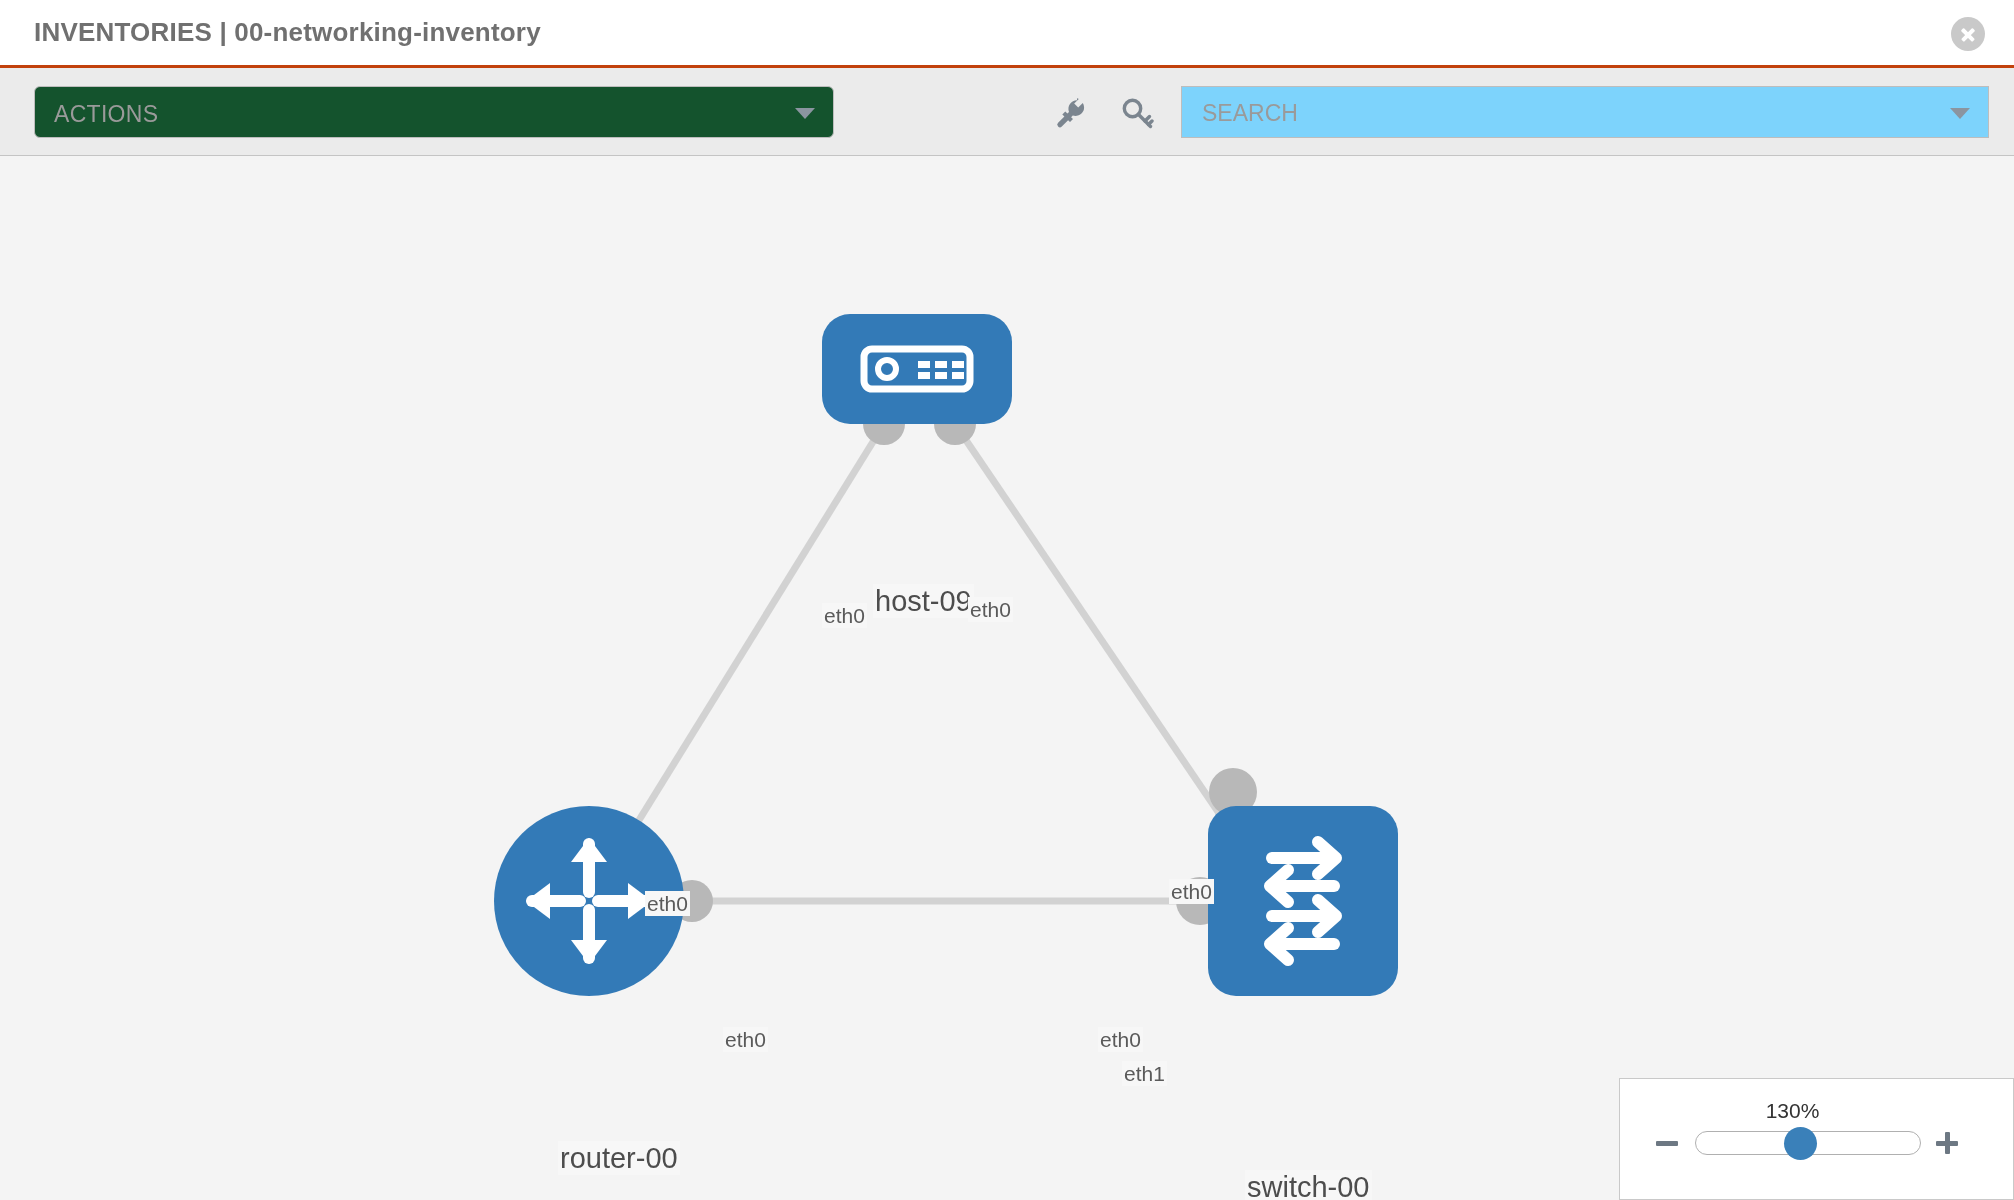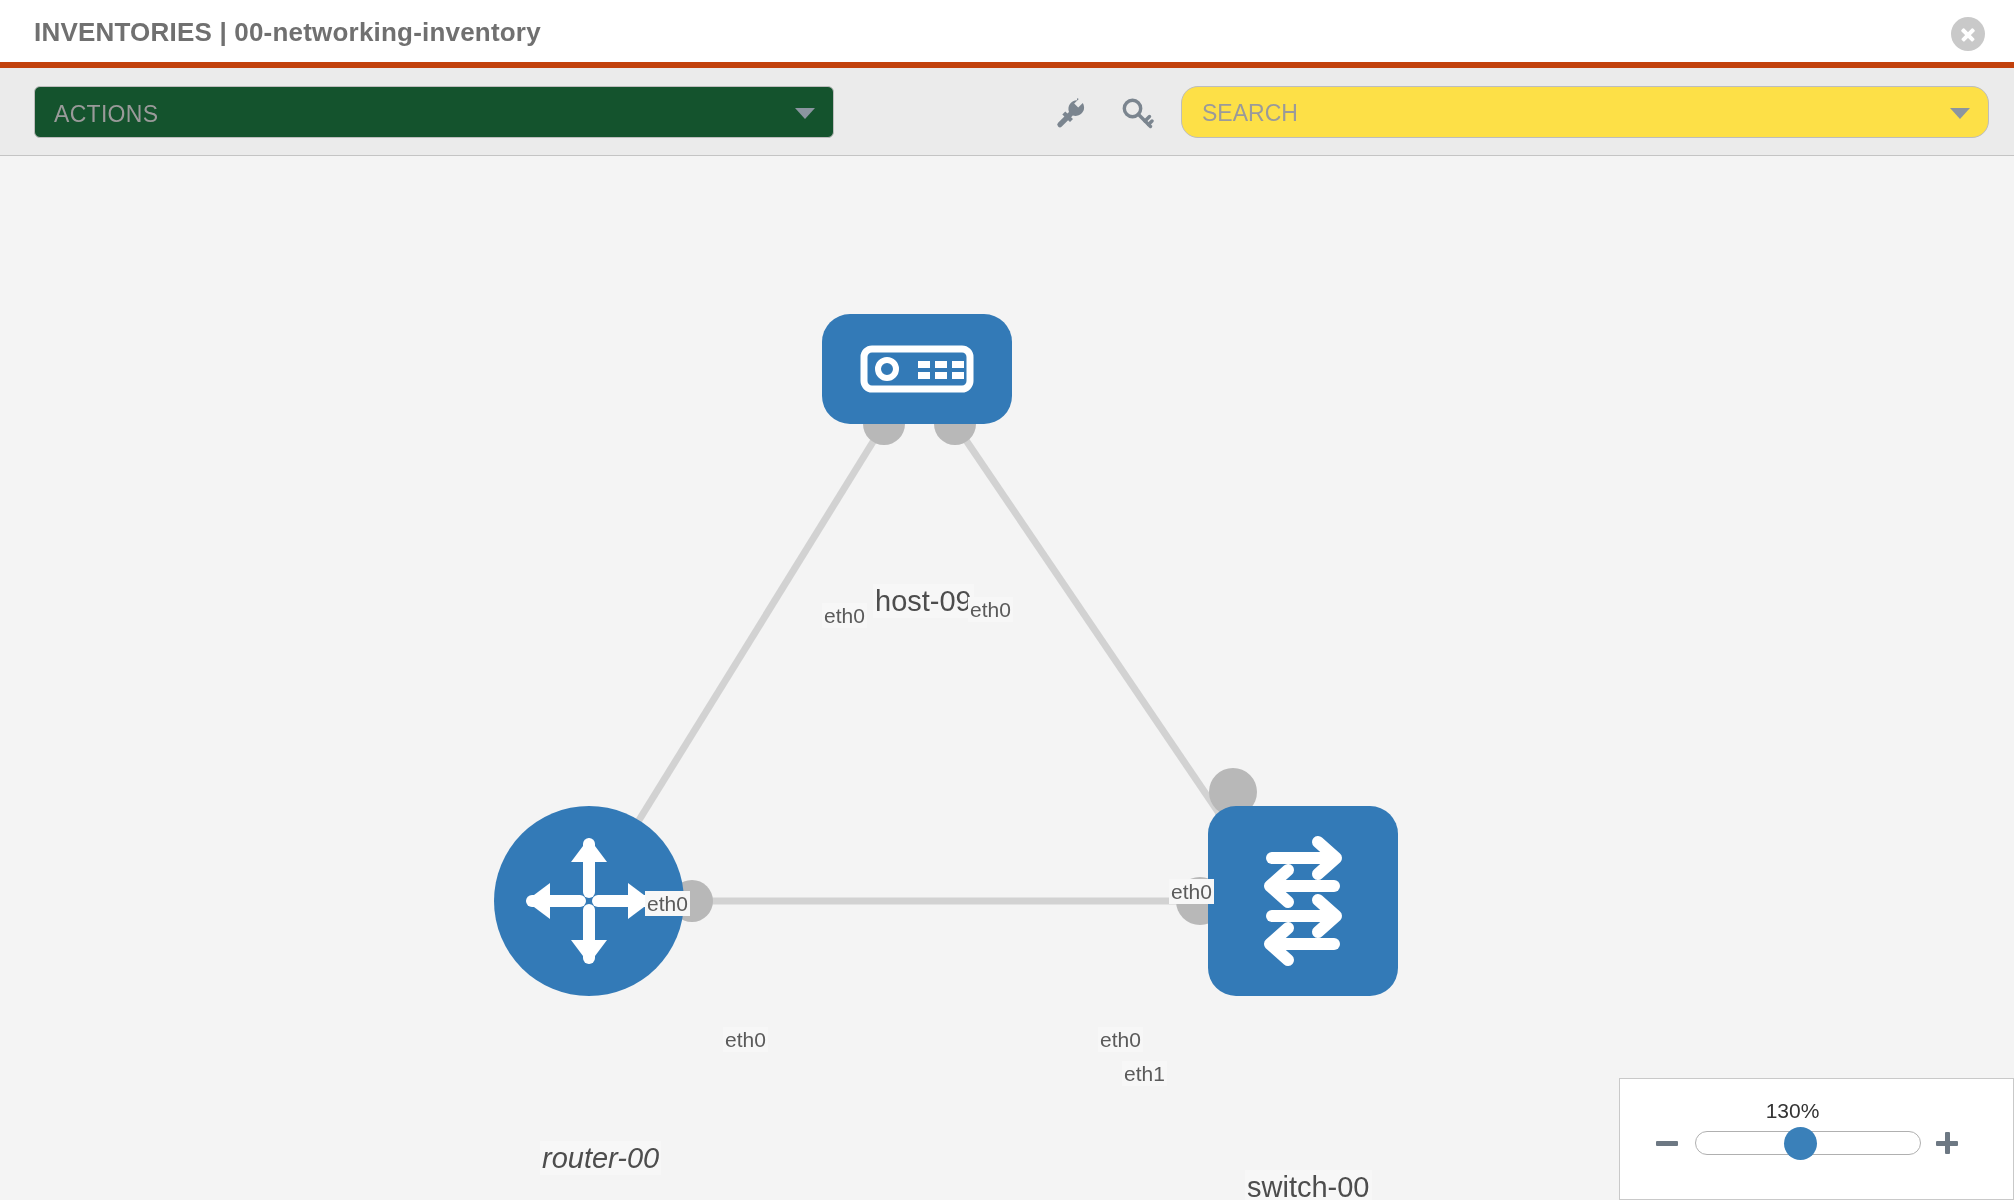--- a/index.html
+++ b/index.html
@@ -15,21 +15,21 @@
     position: relative;
   }
 
   
   .header {
     position: absolute;
     left: 0; top: 0;
     width: 2014px;
     height: 68px;
     background: #ffffff;
-    border-bottom: 6px solid #c2410c;
+    border-bottom: 3px solid #c2410c;
     box-sizing: border-box;
   }
   .page-title {
     position: absolute;
     left: 34px;
     top: 17px;
     font-size: 26px;
     font-weight: bold;
     color: #707070;
     letter-spacing: 0.2px;
@@ -107,23 +107,23 @@
   }
   .tool-icon.wrench { left: 1052px; }
   .tool-icon.key    { left: 1120px; }
 
   .search-box {
     position: absolute;
     left: 1181px;
     top: 18px;
     width: 808px;
     height: 52px;
-    background: #fde047;
+    background: #7dd3fc;
     border: 1px solid #bdbdbd;
-    border-radius: 17px;
+    border-radius: 0;
     box-sizing: border-box;
   }
   .search-box input {
     position: absolute;
     left: 18px;
     top: 0;
     width: 700px;
     height: 50px;
     border: none;
     outline: none;
@@ -352,21 +352,21 @@
         <path d="M64 110 L126 110"></path>
         <path d="M110 94 L128 110 L110 126"></path>
 
         <path d="M126 138 L64 138"></path>
         <path d="M80 122 L62 138 L80 154"></path>
       </g>
     </svg>
   </div>
 
   <span class="node-label" style="left:873px; top:428px;">host-09</span>
-  <span class="node-label" style="left:540px; top:985px;font-style:italic;">router-00</span>
+  <span class="node-label" style="left:558px; top:985px;">router-00</span>
   <span class="node-label" style="left:1245px; top:1014px;">switch-00</span>
 
   <span class="edge-label" style="left:822px; top:447px;">eth0</span>
   <span class="edge-label" style="left:968px; top:441px;">eth0</span>
   <span class="edge-label" style="left:645px; top:735px;">eth0</span>
   <span class="edge-label" style="left:1169px; top:723px;">eth0</span>
   <span class="edge-label" style="left:723px; top:871px;">eth0</span>
   <span class="edge-label" style="left:1098px; top:871px;">eth0</span>
   <span class="edge-label" style="left:1122px; top:871px;margin-top:34px;">eth1</span>
 

